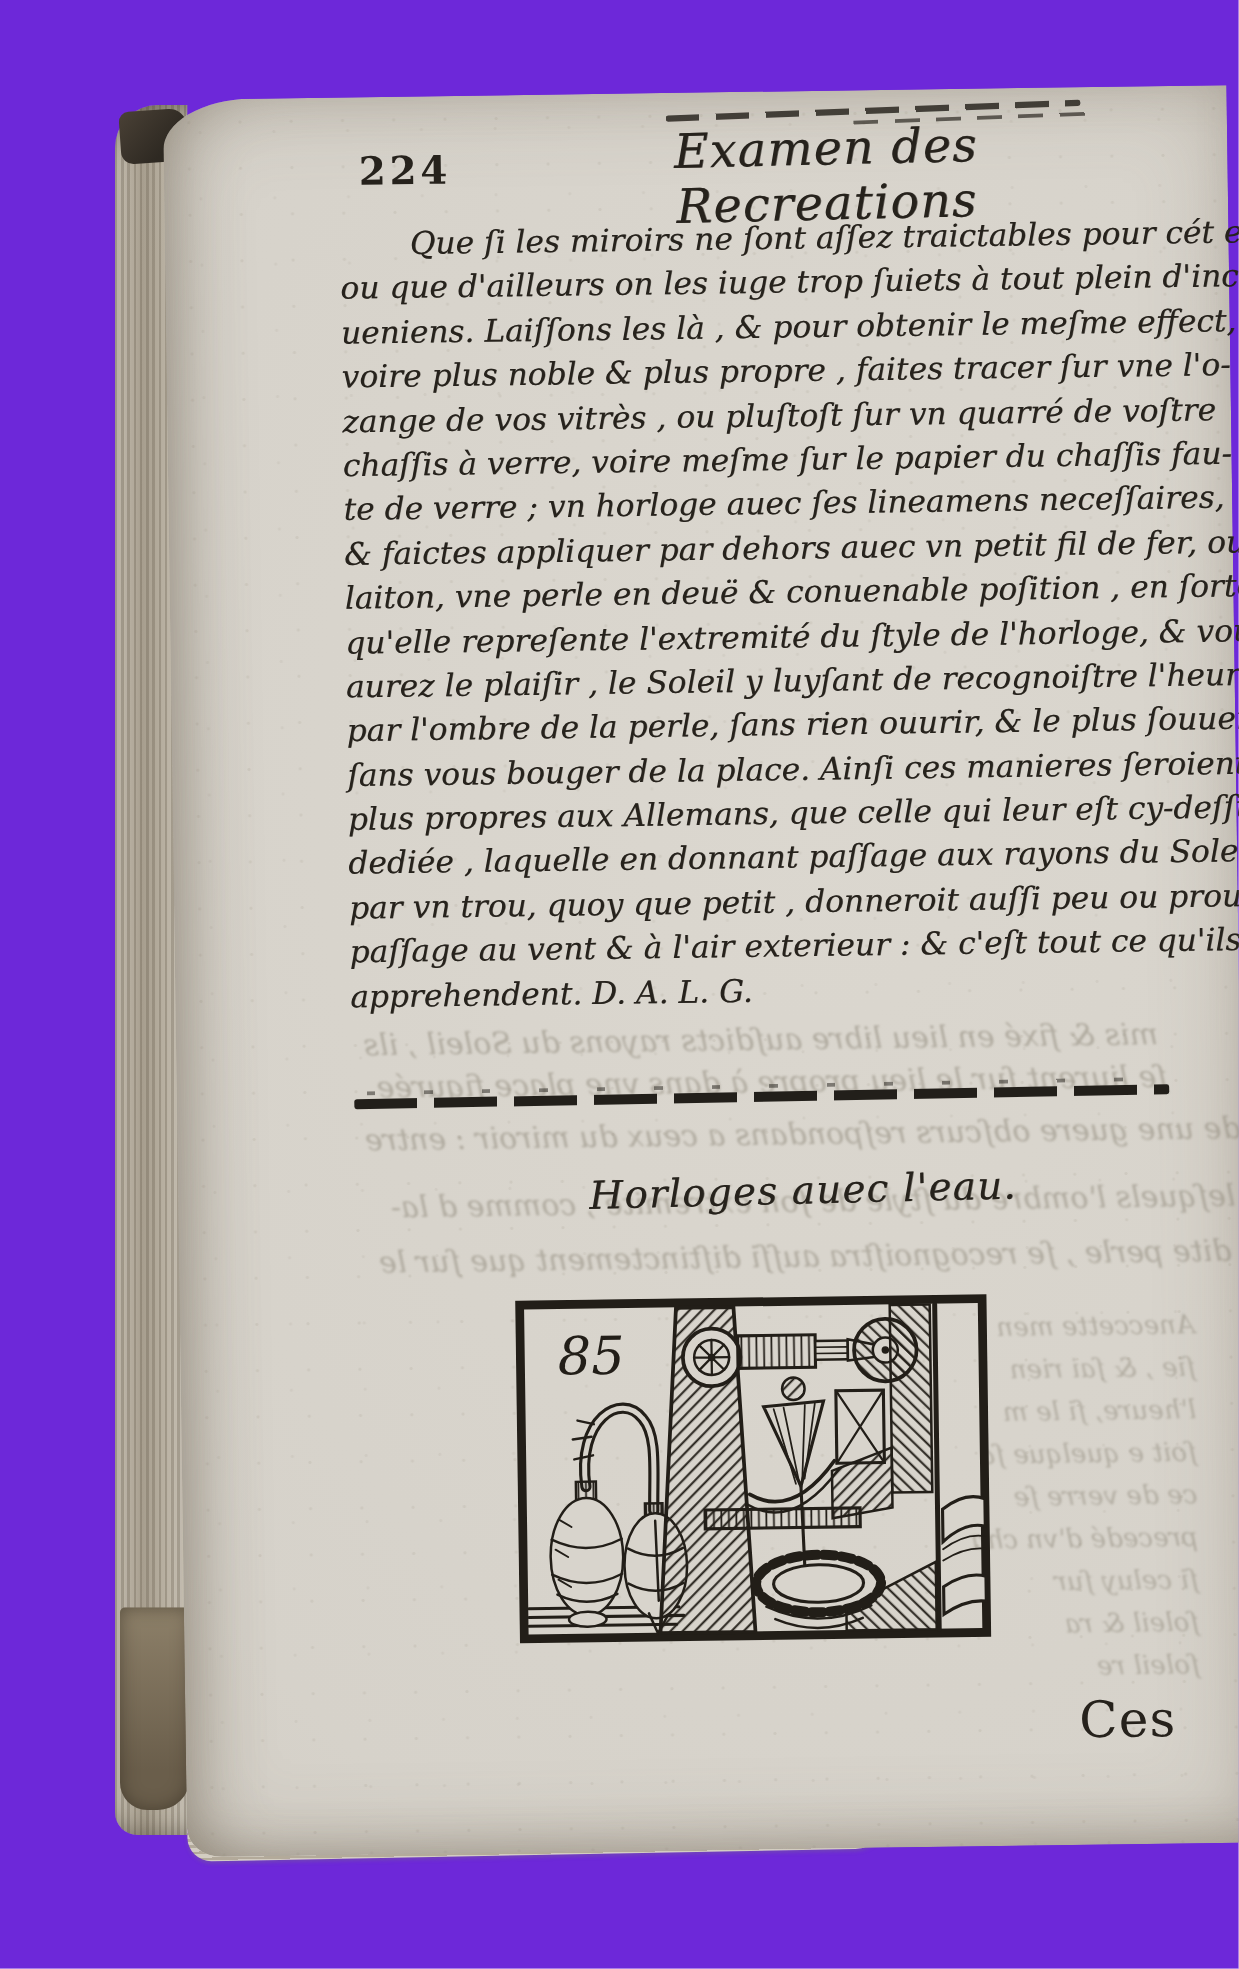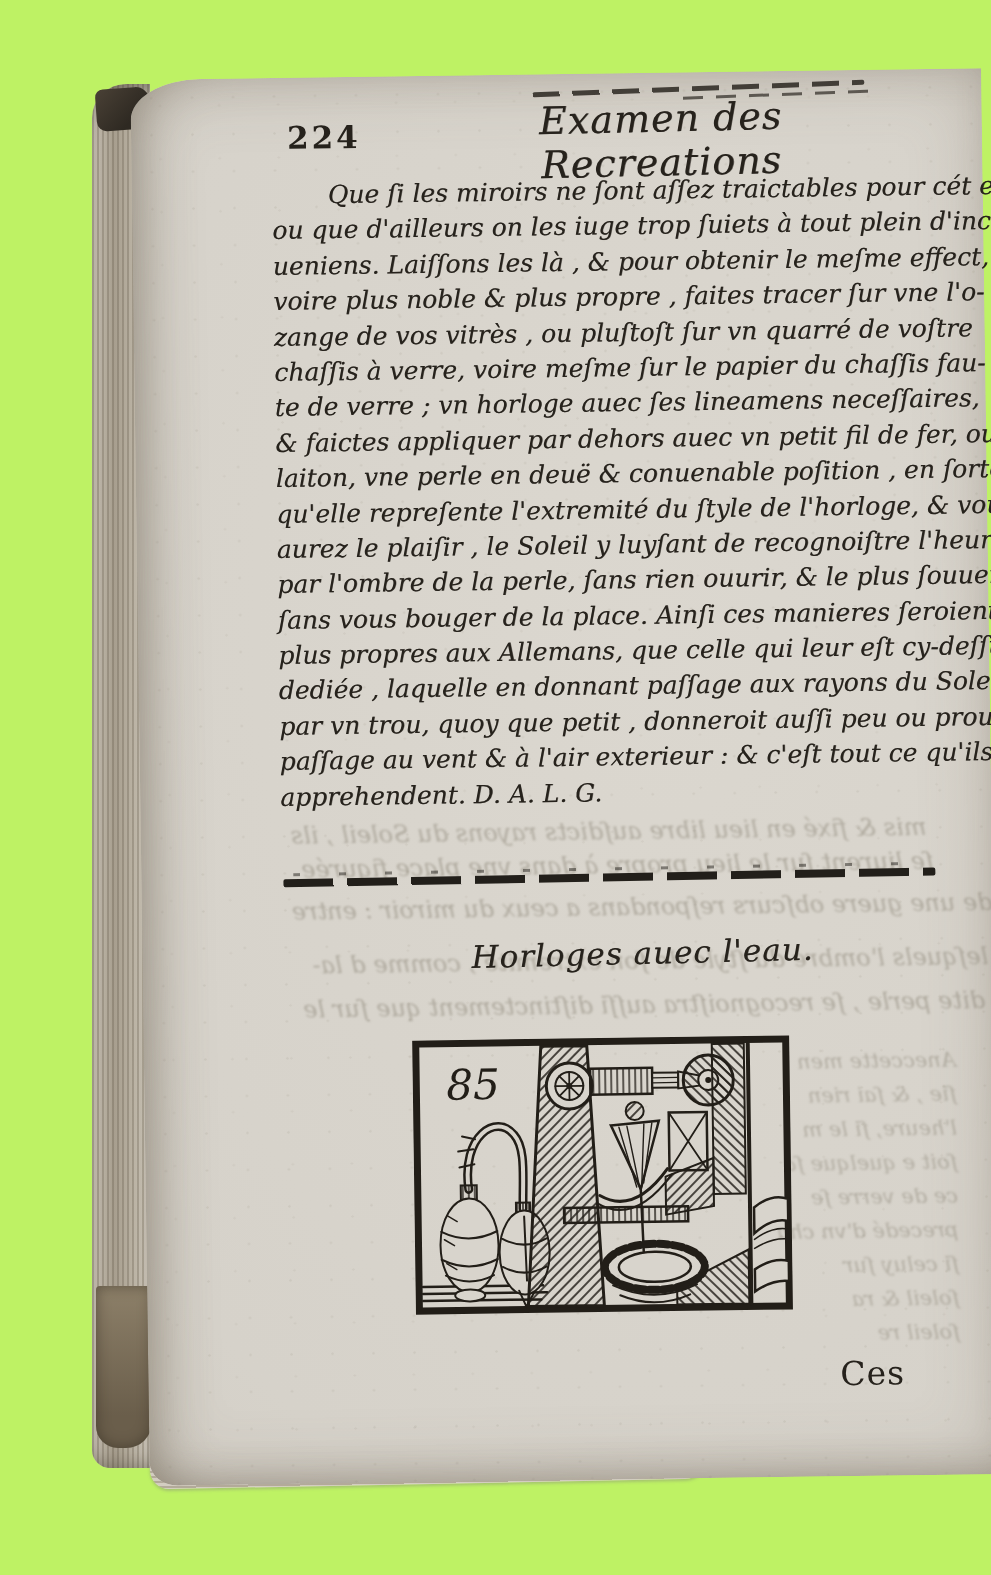--- a/index.html
+++ b/index.html
@@ -1,18 +1,18 @@
 <!DOCTYPE html>
 <html><head>
 <meta charset="utf-8">
 <style>
   html,body{margin:0;padding:0;background:#ffffff;}
   body{width:991px;height:1575px;overflow:hidden;position:relative;
        font-family:"DejaVu Serif",serif;}
-  .scene{position:absolute;inset:0;background:#bef264;}
+  .scene{position:absolute;inset:0;background:#6d28d9;}
 
   
   .fore-edge{position:absolute;left:92px;top:84px;width:58px;height:1384px;
     background:
       repeating-linear-gradient(90deg, rgba(92,82,66,.28) 0 2px, rgba(0,0,0,0) 2px 5px),
       linear-gradient(90deg,#cac3b6 0%,#a79e8e 38%,#b9b1a2 70%,#cfc9bd 100%);
     border-radius:34px 0 0 18px;
     box-shadow:inset 0 18px 22px -12px rgba(60,52,40,.55), inset 0 -14px 18px -10px rgba(60,52,40,.4);}
   .spine-tip{position:absolute;left:96px;top:88px;width:54px;height:42px;
     background:linear-gradient(135deg,#4a4136,#2e2922 70%);
@@ -62,21 +62,21 @@
   .rule{left:142px;top:800px;width:652px;height:8px;
     background:repeating-linear-gradient(90deg,#221f1a 0 50px,rgba(0,0,0,0) 50px 64px);
     transform:rotate(-0.25deg);border-radius:2px;}
   .rule::after{content:"";position:absolute;left:10px;top:-6px;width:630px;height:3px;
     background:repeating-linear-gradient(90deg,rgba(34,31,26,.5) 0 7px,rgba(0,0,0,0) 7px 46px);}
 
   .section-heading{left:270px;top:862px;width:460px;text-align:center;
     font-style:italic;font-size:31px;letter-spacing:1px;transform:rotate(-0.6deg);
     text-shadow:0.5px 0 0 rgba(38,34,28,.55);}
 
-  .catchword{left:692px;top:1284px;font-size:33px;letter-spacing:1px;text-align:center;}
+  .catchword{left:715px;top:1284px;font-size:40px;letter-spacing:1px;text-align:center;}
 
   
   .st{color:#8f897b;opacity:.55;filter:blur(1px);transform:scaleX(-1);
       font-style:italic;white-space:nowrap;font-size:24px;}
   .st.small{font-size:21px;opacity:.5;}
   .st-col{left:652px;top:974px;width:160px;line-height:34px;text-align:left;}
   .st-col .st{position:static;display:block;transform:scaleX(-1);}
 
   .figure{left:268px;top:964px;width:378px;height:277px;}
   svg text{font-family:"DejaVu Serif",serif;}

